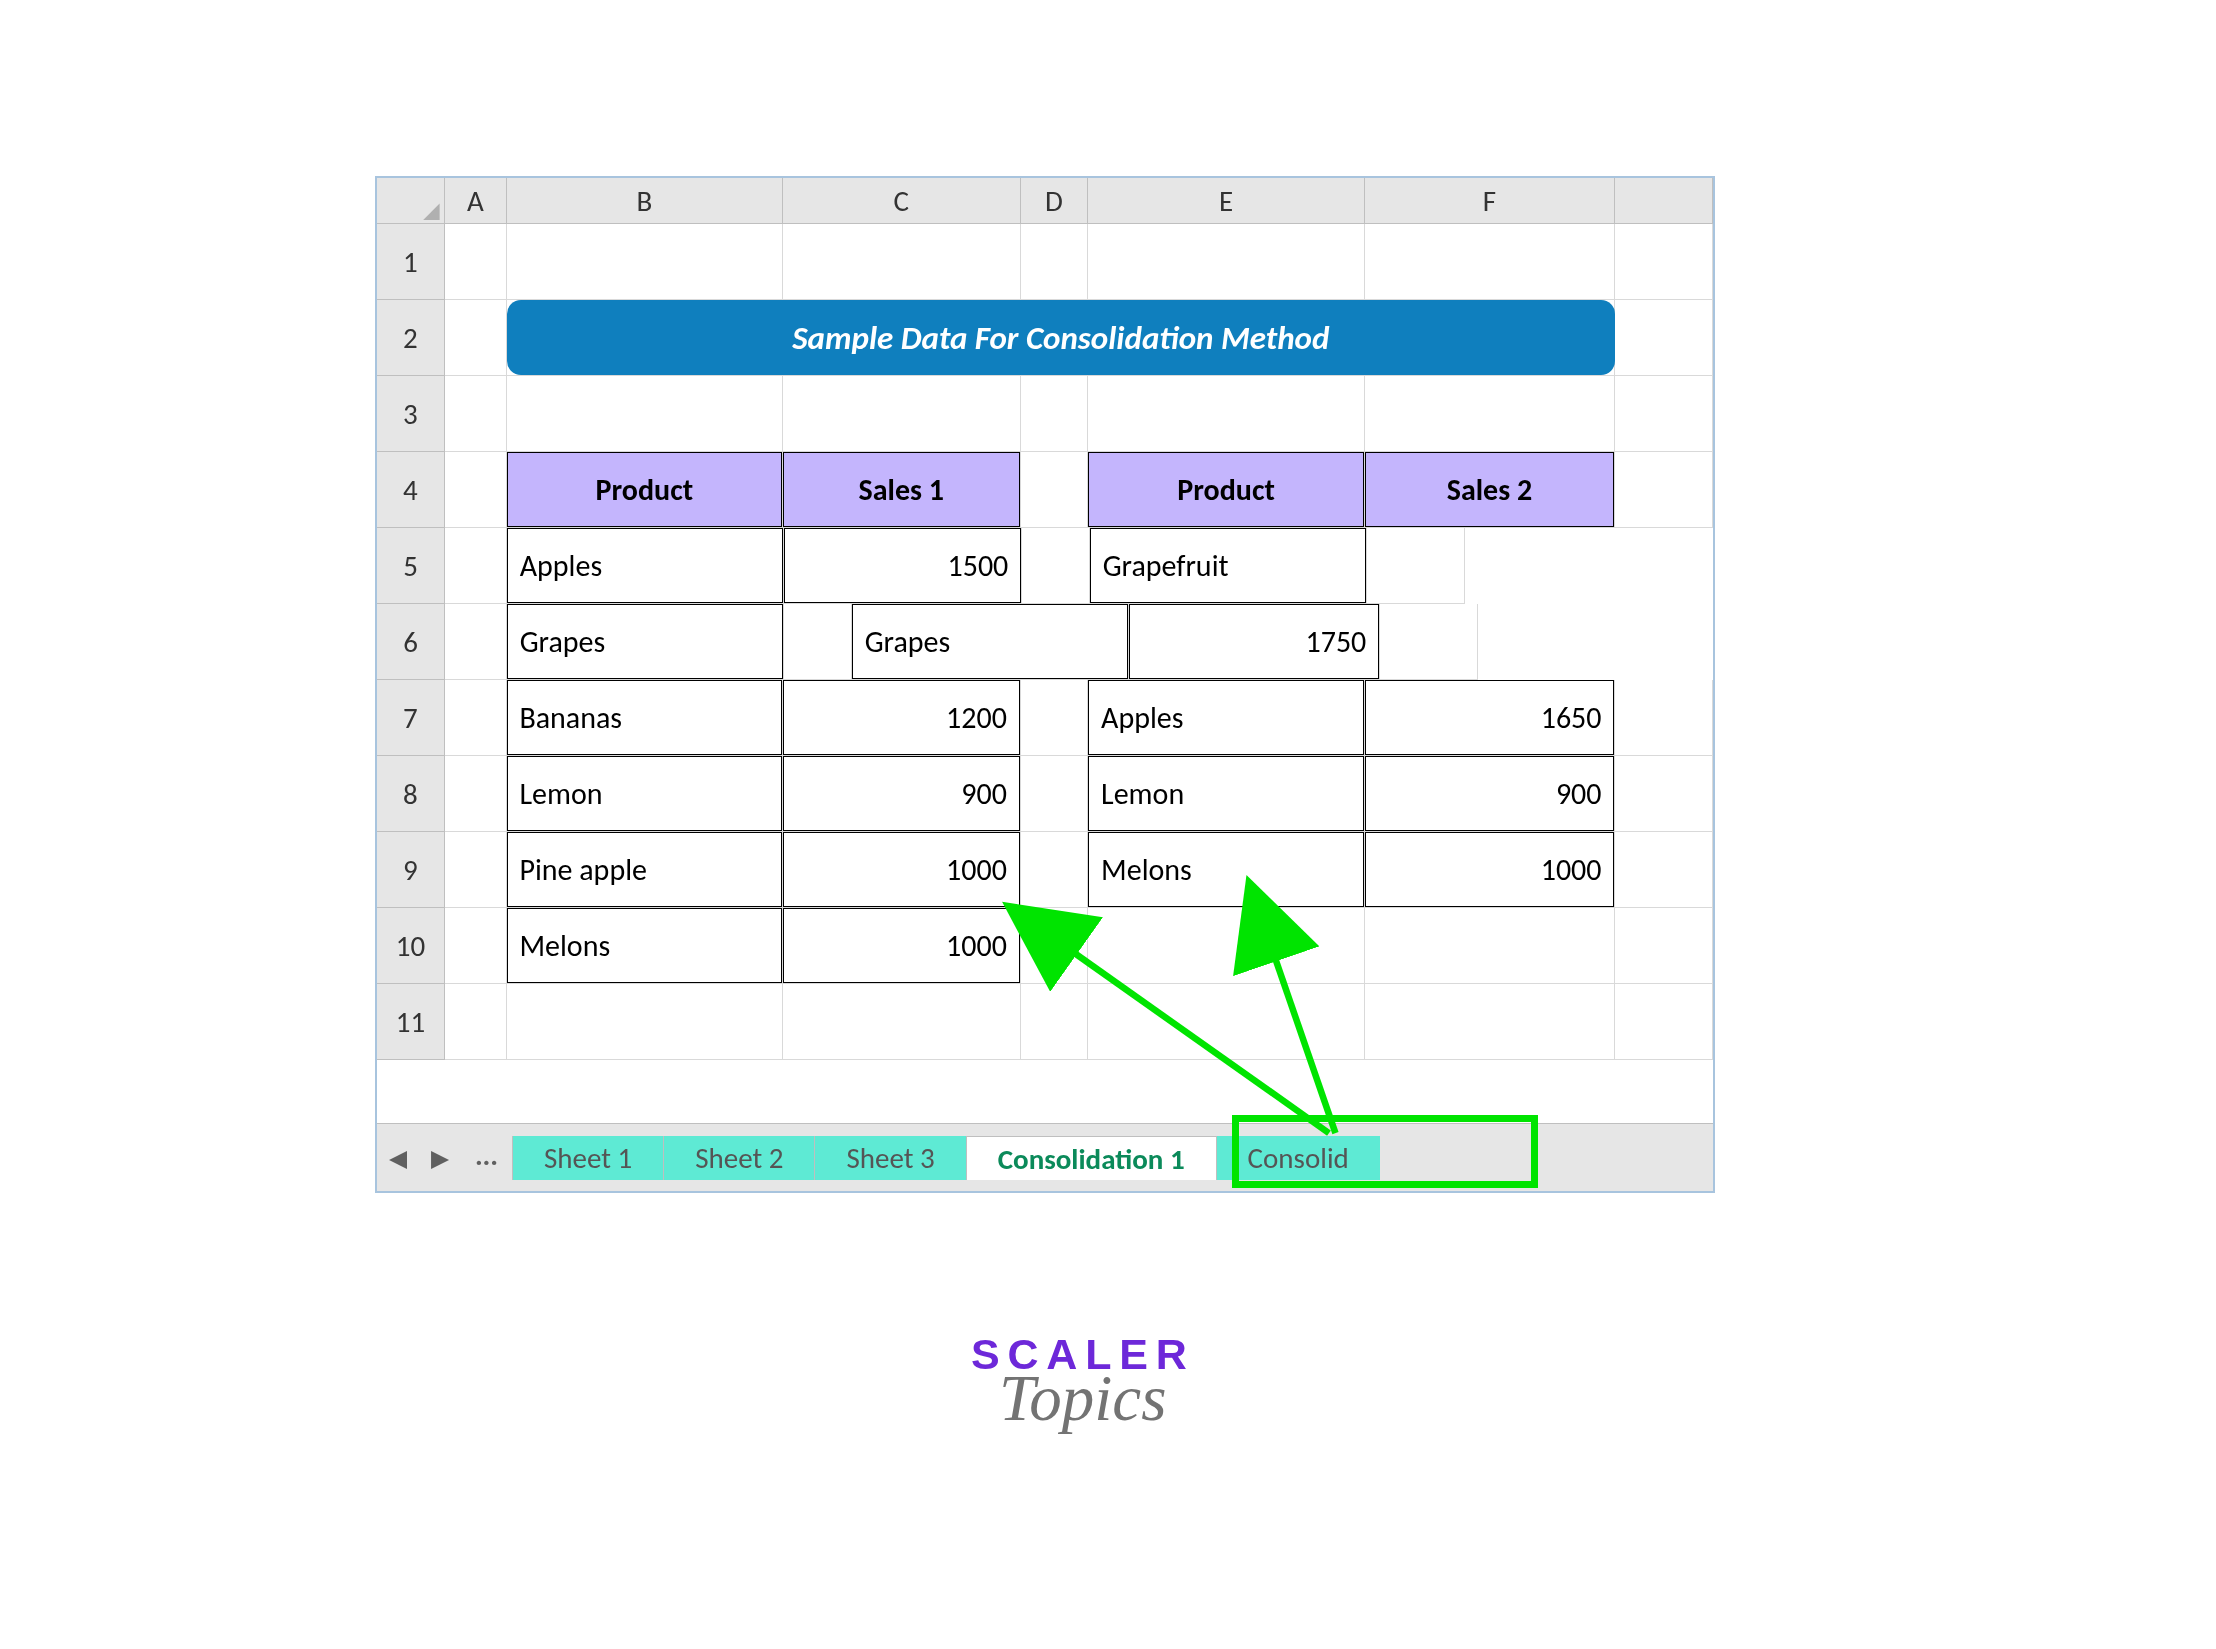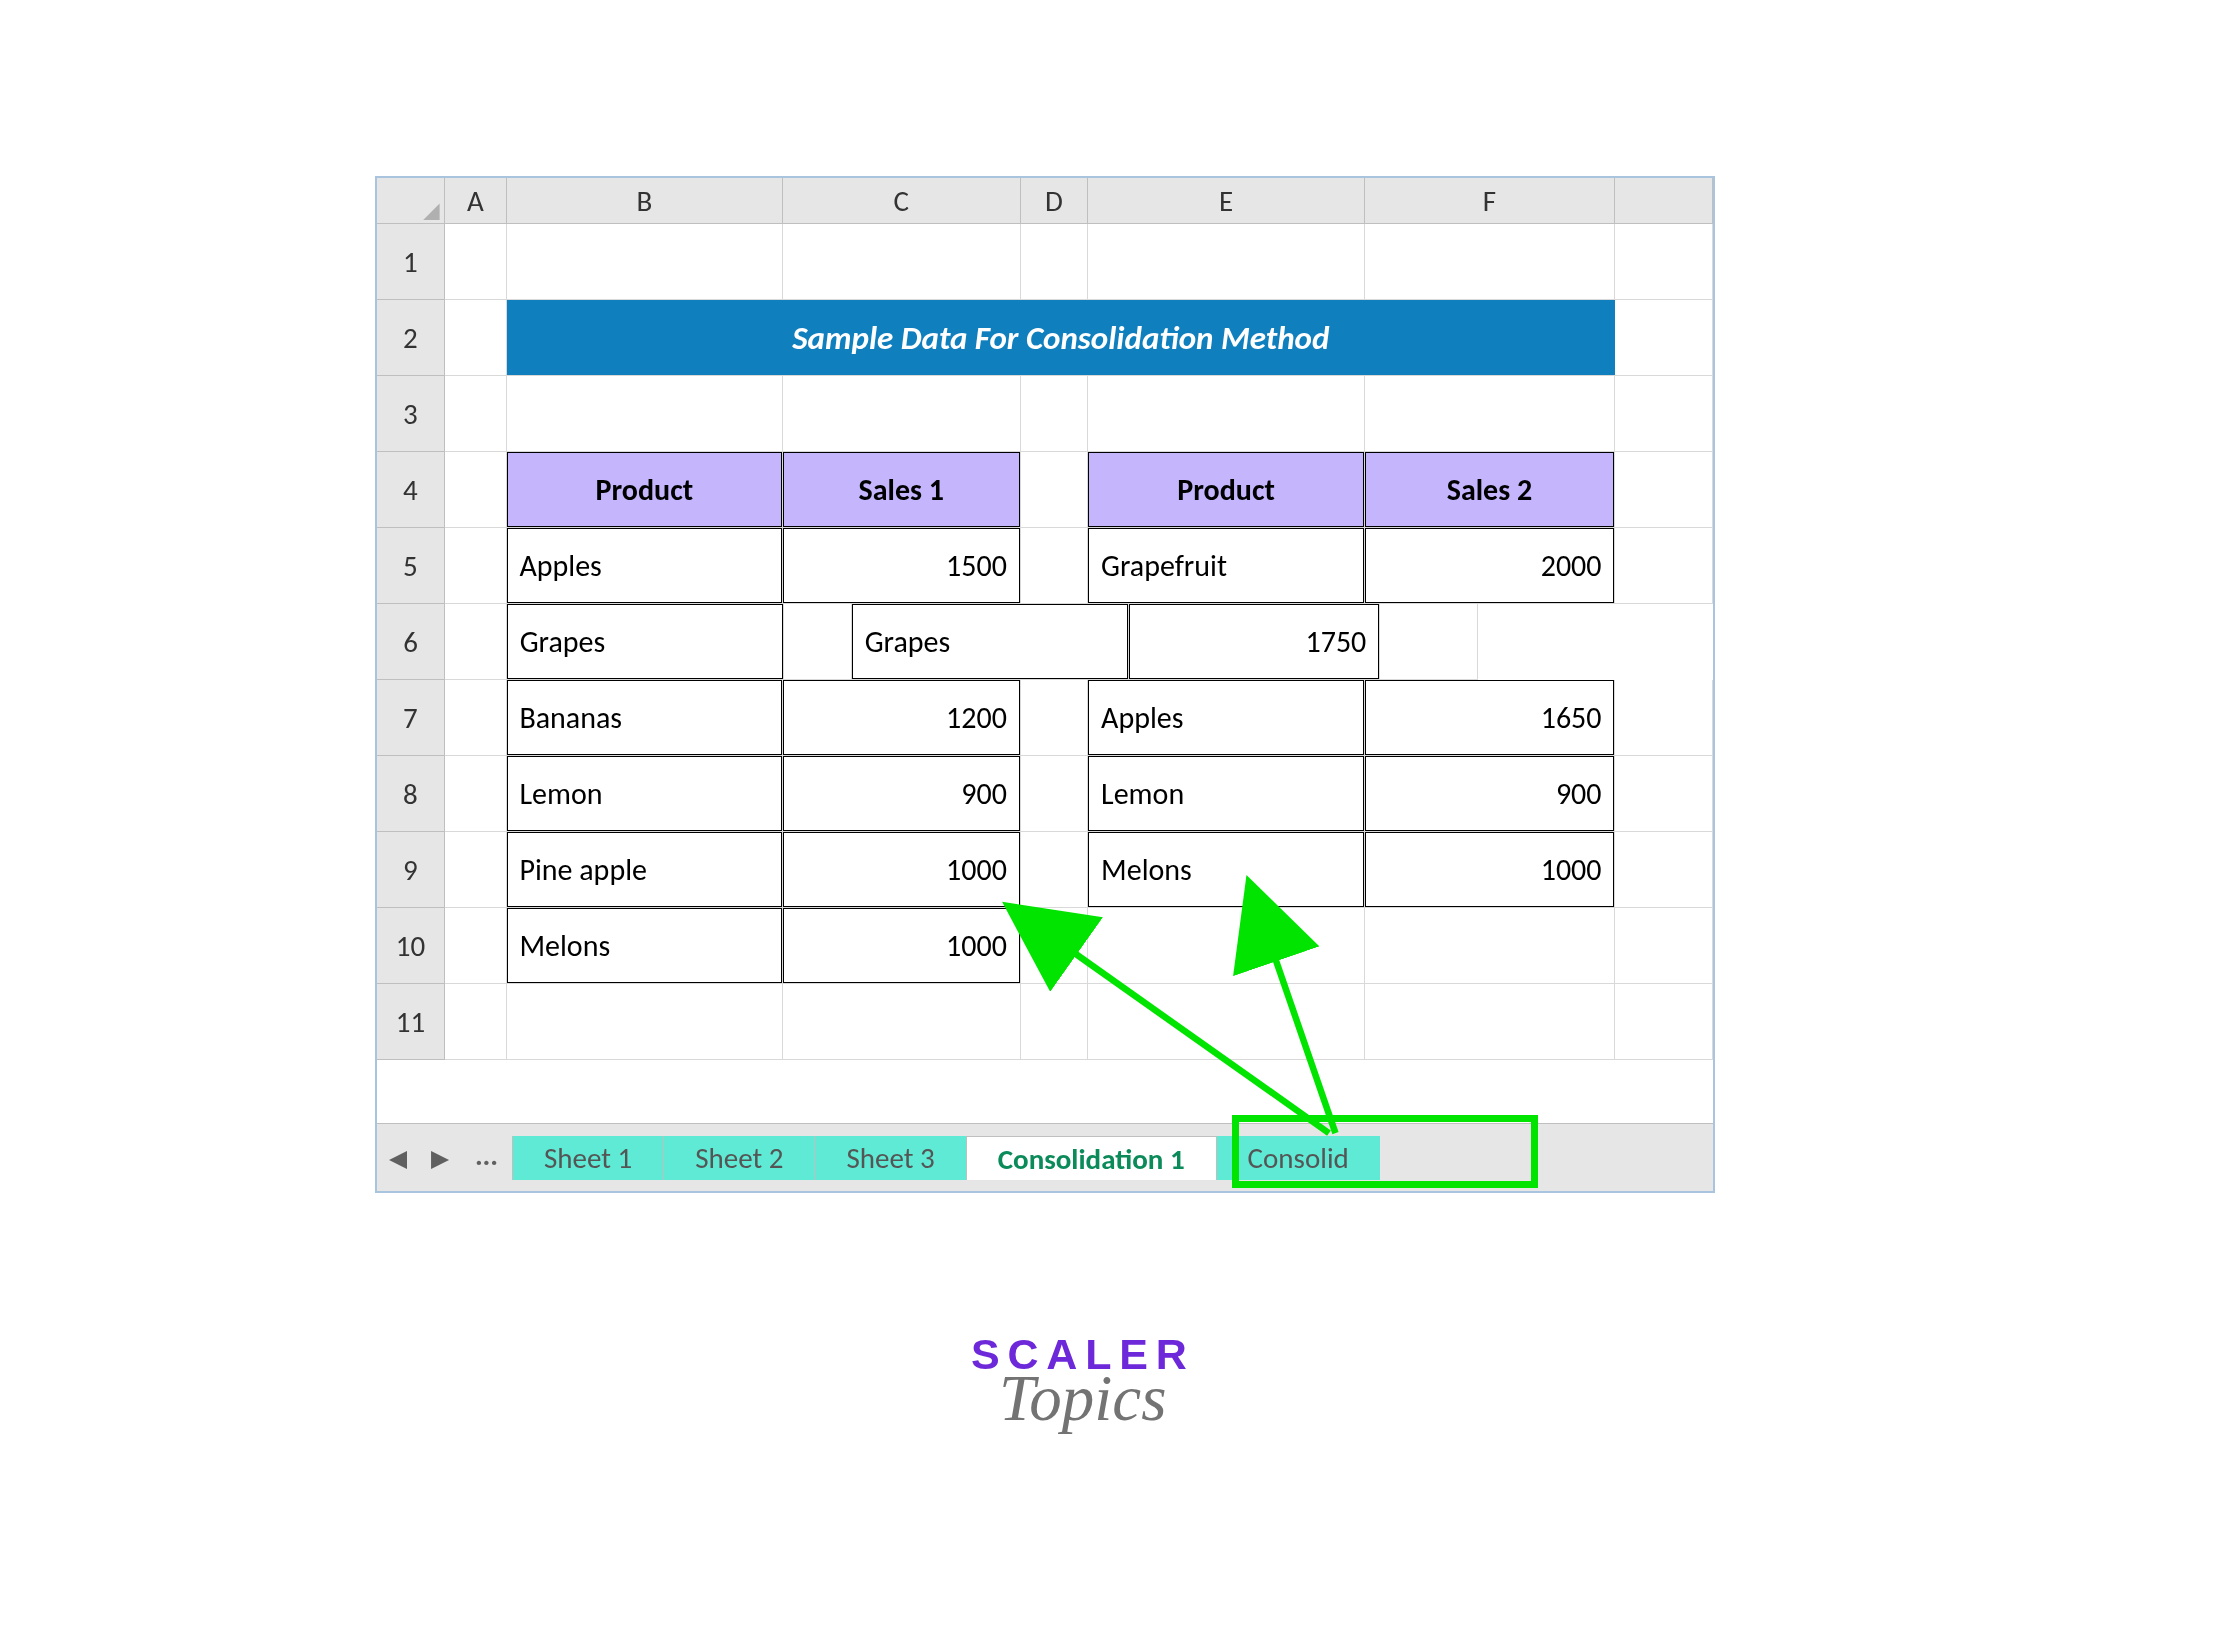--- a/index.html
+++ b/index.html
@@ -85,20 +85,21 @@
     position: absolute;
     left: 0; top: 0; right: -0.7px; bottom: 0;
     background: #0f7fbe;
     display: flex;
     align-items: center;
     justify-content: center;
     color: #ffffff;
     font-style: italic;
     font-weight: 700;
     font-size: 33px;
+    border-radius: 14px;
   }
   
   .tcell {
     position: absolute;
     left: 0; top: 0; right: 0; bottom: 0;
     border: 1.6px solid #000;
     display: flex;
     align-items: center;
     padding: 0 11.7px;
     font-size: 30px;
@@ -271,23 +272,20 @@
       <div class="cell cA"></div>
       <div class="cell cB">
           <div class="tcell">Apples</div>
         </div>
       <div class="cell cC">
           <div class="tcell tnum">1500</div>
         </div>
       <div class="cell cD"></div>
       <div class="cell cE">
           <div class="tcell">Grapefruit</div>
-        </div>
-      <div class="cell cF">
-          <div class="tcell tnum">2000</div>
         </div>
       <div class="cell cG"></div>
     </div>
 
     <div class="row">
       <div class="row-h">6</div>
       <div class="cell cA"></div>
       <div class="cell cB">
           <div class="tcell">Grapes</div>
         </div>

